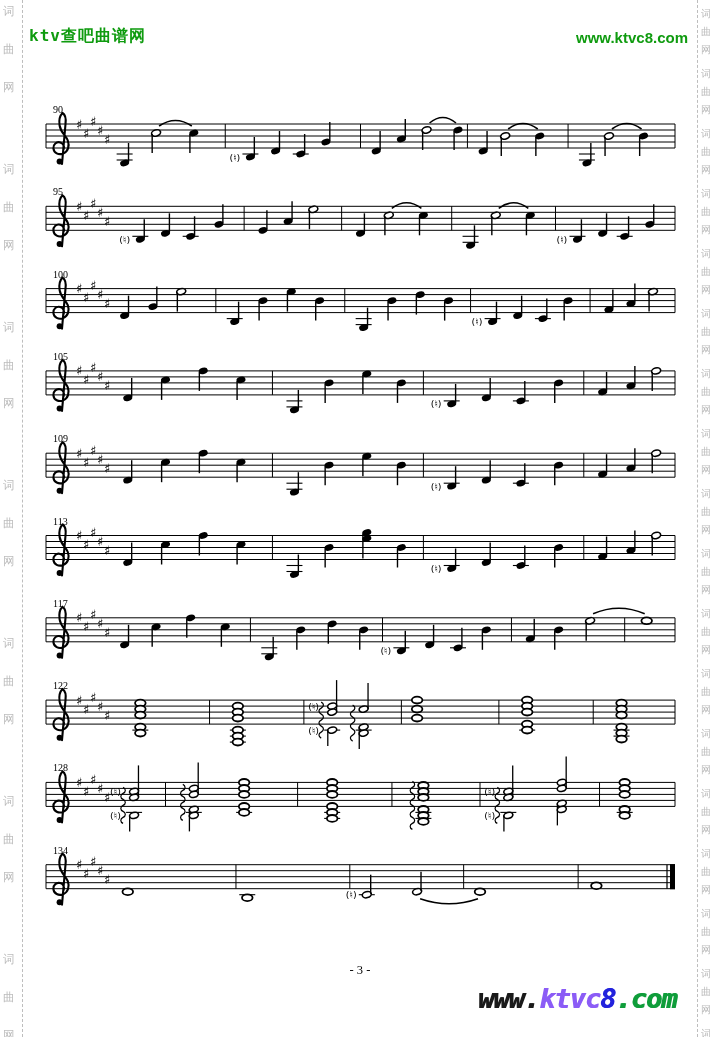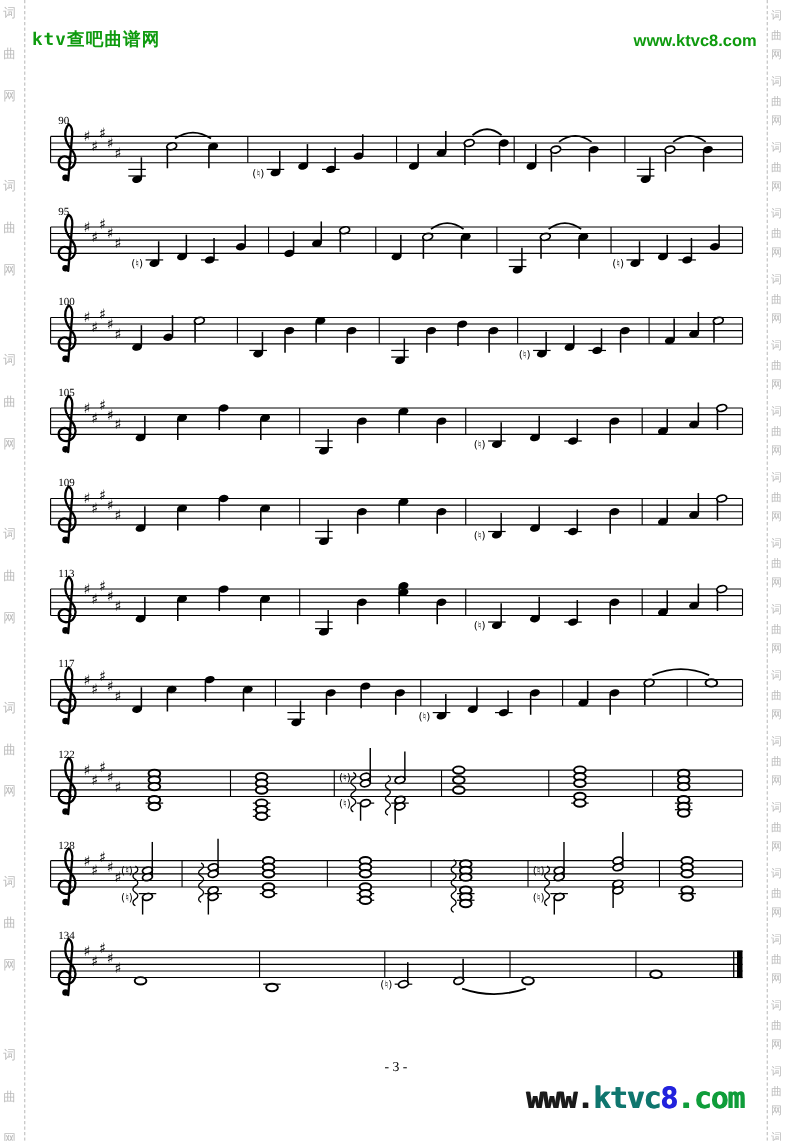--- a/index.html
+++ b/index.html
@@ -14,21 +14,21 @@
   #wm-right{left:701px;}
   .site-name{position:absolute;left:29px;top:26px;font-size:16px;font-weight:bold;
              letter-spacing:1px;font-family:"DejaVu Sans Mono","DejaVu Sans",monospace;}
   .site-url{position:absolute;right:32px;top:29px;font-size:15px;font-weight:bold;
             font-family:"Liberation Sans",sans-serif;}
   #score-svg{position:absolute;left:0;top:0;}
   .page-num{position:absolute;left:338px;top:963px;width:44px;text-align:center;
             font-size:12.5px;color:#000;font-family:"Liberation Serif",serif;}
   .logo{position:absolute;left:478px;top:983px;font-size:27px;font-weight:bold;
         letter-spacing:-1px;font-family:"DejaVu Sans Mono",monospace;white-space:nowrap;}
-  .logo span{text-shadow:0.8px 0 currentColor;}
+  .logo span{text-shadow:0.8px 0 currentColor;font-style:italic;}
 </style>
 </head>
 <body>
 
 <div>
   <div class="dash dash-left"></div>
   <div class="dash dash-right"></div>
   <div id="wm-left" class="wm">
       <span style="top: 4px; left: 0px; font-size: 11.5px; color: rgb(188, 188, 188);">词</span>
       <span style="top: 42px; left: 0px; font-size: 11.5px; color: rgb(188, 188, 188);">曲</span>
@@ -732,14 +732,14 @@
         <text x="345.79" y="898.1999999999999" font-size="9.5" fill="#000" font-family="&quot;DejaVu Sans&quot;,sans-serif">(♮)</text>
         <ellipse cx="417.10999999999996" cy="891.6999999999999" rx="4.6" ry="3" fill="#fff" stroke="#000" stroke-width="1.6" transform="rotate(-15 417.10999999999996 891.6999999999999)"></ellipse>
         <line x1="421.00999999999993" y1="890.6999999999999" x2="421.00999999999993" y2="871.6999999999999" stroke="#000" stroke-width="1.4"></line>
         <ellipse cx="480.01" cy="891.6999999999999" rx="5.3" ry="3.4" fill="#fff" stroke="#000" stroke-width="1.8"></ellipse>
         <ellipse cx="596.375" cy="885.6999999999999" rx="5.3" ry="3.4" fill="#fff" stroke="#000" stroke-width="1.8"></ellipse>
         <path d="M 420.10999999999996 898.6999999999999 Q 449.05999999999995 908.6999999999999 478.01 898.6999999999999" fill="none" stroke="#000" stroke-width="1.6"></path>
       </g>
     </svg>
 
   <div class="page-num">- 3 -</div>
-  <div class="logo" id="footer-logo"><span style="color: rgb(26, 26, 26);">www.</span><span style="color: #0f766e;">ktvc</span><span style="color: rgb(34, 34, 221);">8</span><span style="color: rgb(15, 157, 58);">.com</span></div>
+  <div class="logo" id="footer-logo"><span style="color: rgb(26, 26, 26);">www.</span><span style="color: #8b5cf6;">ktvc</span><span style="color: rgb(34, 34, 221);">8</span><span style="color: rgb(15, 157, 58);">.com</span></div>
 </div>
 
 </body></html>

